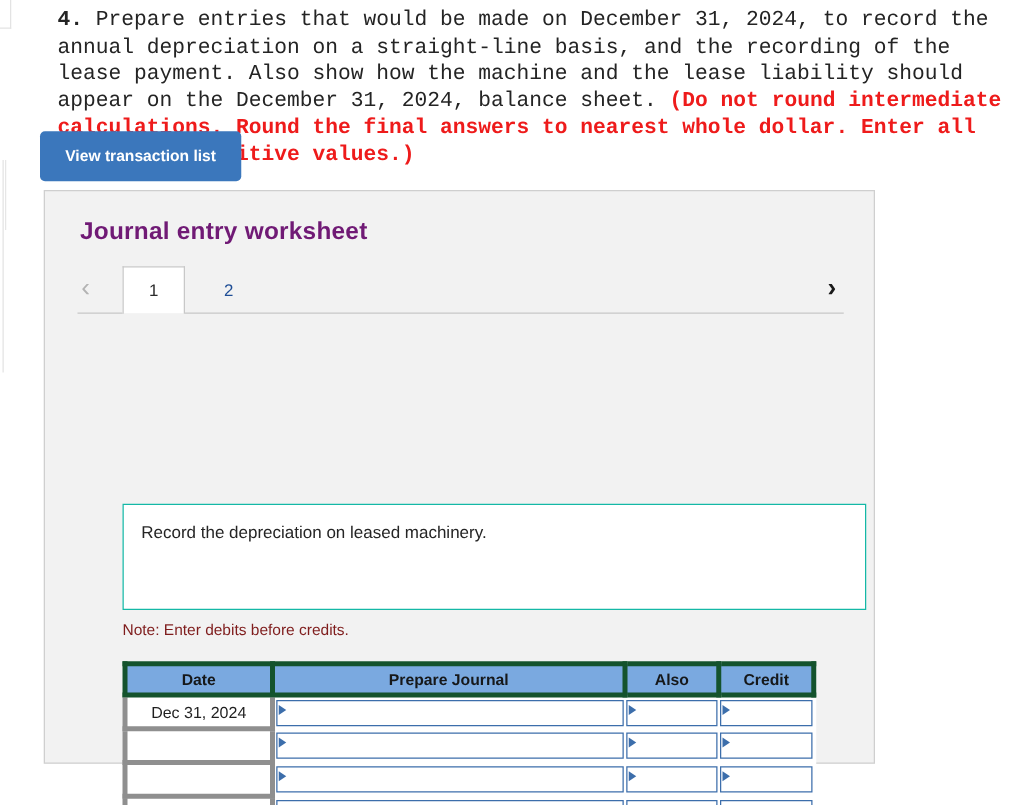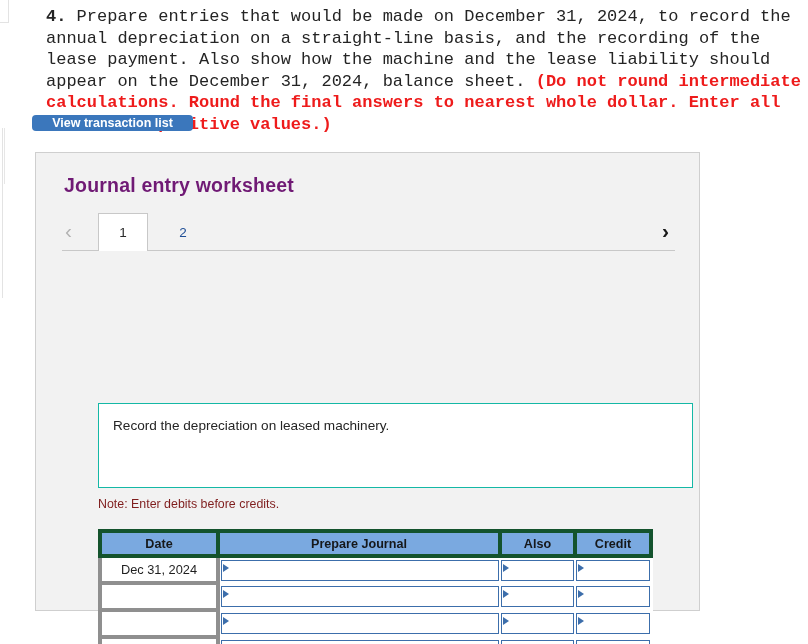--- a/index.html
+++ b/index.html
@@ -75,23 +75,23 @@
     cursor: pointer;
     padding: 0;
     line-height: normal;
     display: flex;
     align-items: center;
     justify-content: center;
   }
   .view-transaction-list {
     position: absolute;
     left: 32px;
-    top: 115px;
+    top: 105px;
     width: 161px;
-    height: 16px;
+    height: 40px;
   }
 
   
   .worksheet {
     position: absolute;
     left: 35px;
     top: 152px;
     width: 665px;
     height: 459px;
     background: #f2f2f2;

